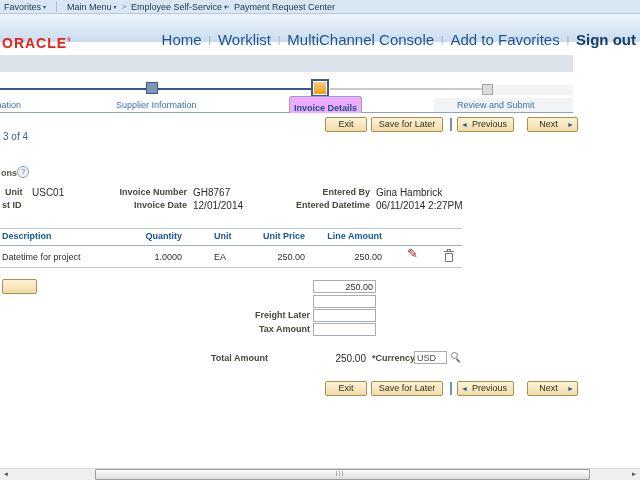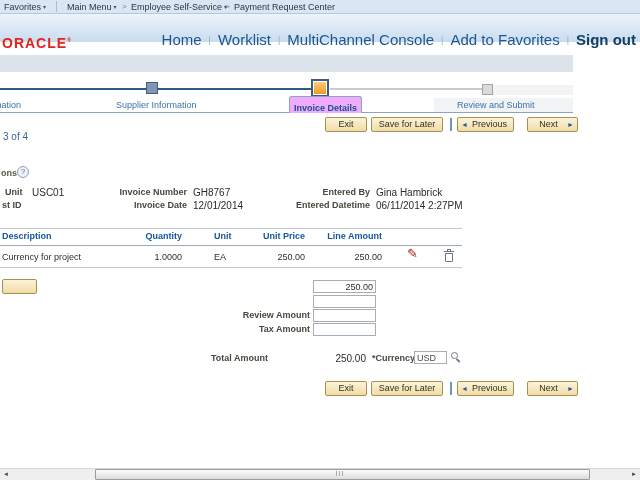--- a/index.html
+++ b/index.html
@@ -134,39 +134,39 @@
 
   <div class="hline" style="left:0;top:228px;width:462px;background:#BFC9D3;"></div>
   <span class="thead" style="left:2px;">Description</span>
   <span class="thead ra" style="left:120px;width:62px;">Quantity</span>
   <span class="thead" style="left:214px;">Unit</span>
   <span class="thead ra" style="left:253px;width:52px;">Unit Price</span>
   <span class="thead ra" style="left:308px;width:74px;">Line Amount</span>
   <div class="hline" style="left:0;top:245px;width:462px;background:#9FABB8;"></div>
 
   <div>
-    <span class="tcell" style="left:2px;">Currency for project</span>
+    <span class="tcell" style="left:2px;">Datetime for project</span>
     <span class="tcell ra" style="left:120px;width:62px;">1.0000</span>
     <span class="tcell" style="left:214px;">EA</span>
     <span class="tcell ra" style="left:253px;width:52px;">250.00</span>
     <span class="tcell ra" style="left:308px;width:74px;">250.00</span>
     <span id="pencil">✎</span>
     <span id="trash">
         <span class="handle"></span>
         <span class="lid"></span>
         <span class="tbody"></span>
       </span>
   </div>
   <div class="hline" style="left:0;top:267px;width:462px;background:#BFC9D3;"></div>
 
   <button class="btn" style="left:2px;top:279px;width:35px;"></button>
 
   <input class="inp ra" style="left: 313px; top: 280px; width: 63px; text-align: right;" value="250.00">
   <input class="inp" style="left: 313px; top: 295px; width: 63px;">
-  <span class="lbl ra" style="left:170px;top:310px;width:140px;">Review Amount</span>
+  <span class="lbl ra" style="left:170px;top:310px;width:140px;">Freight Later</span>
   <input class="inp" style="left: 313px; top: 309px; width: 63px;">
   <span class="lbl ra" style="left:170px;top:324px;width:140px;">Tax Amount</span>
   <input class="inp" style="left: 313px; top: 323px; width: 63px;">
 
   <span class="lbl ra" style="left:184px;top:353px;width:84px;">Total Amount</span>
   <span class="val ra" style="left:300px;top:353px;width:66px;">250.00</span>
   <span class="lbl" style="left:372px;top:353px;">*Currency</span>
   <input class="inp" style="left: 414px; top: 351px; width: 33px; color: rgb(74, 74, 74);" value="USD">
   <span id="mag">
       <span class="lens"></span>

